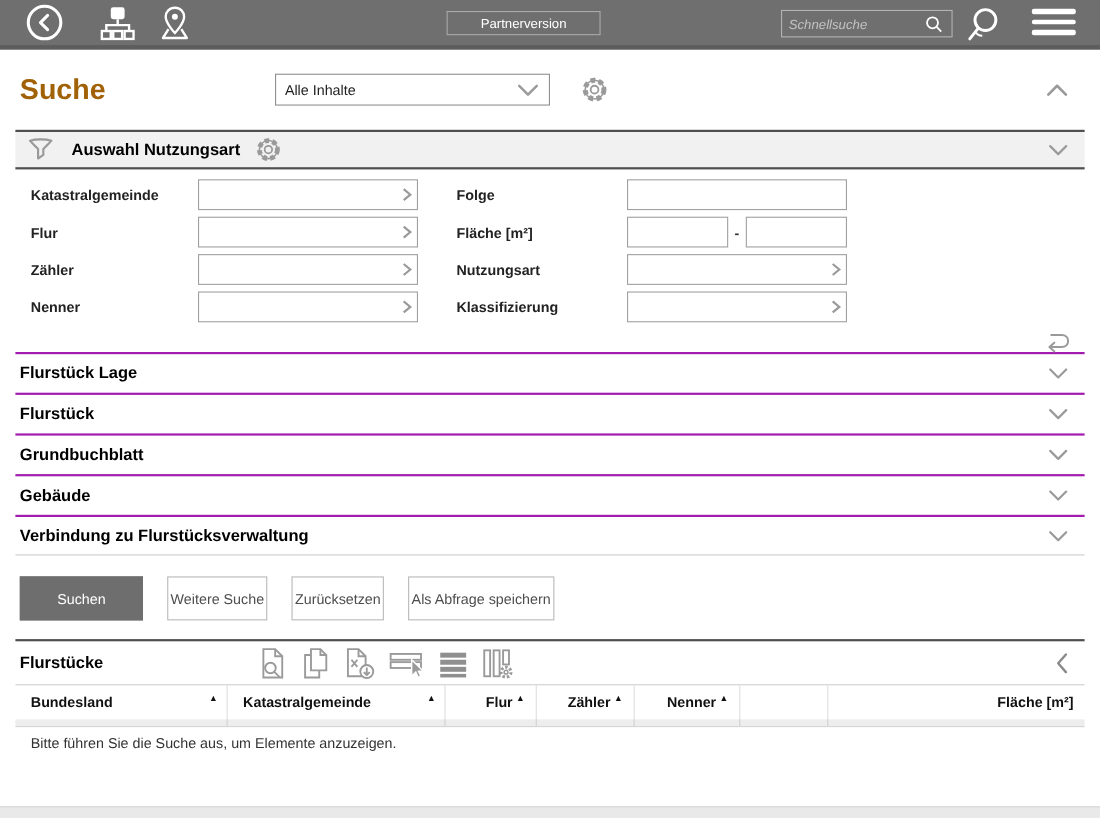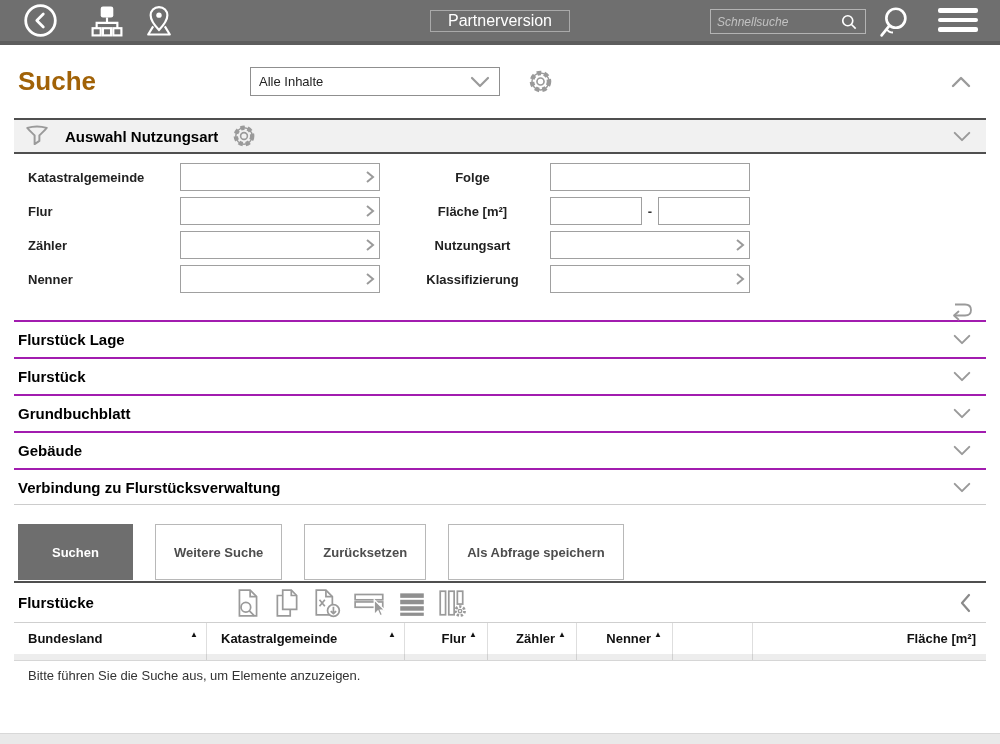--- a/index.html
+++ b/index.html
@@ -7,22 +7,22 @@
     font-family:"Liberation Sans", sans-serif; color:#1a1a1a; }
   body { position:relative; }
 
   
   .topbar { height:45px; background:#6f6f6f; border-bottom:4px solid #5d5d5d;
     display:flex; align-items:center; position:relative; padding:0 14px; }
   .topbar-icon { background:none; border:none; cursor:pointer; display:flex; align-items:center; }
   .back-btn { margin-left:8px; }
   .sitemap-btn { margin-left:30px; }
   .pin-btn { margin-left:16px; }
-  .partner-btn { position:absolute; left:430px; top:10px; width:140px; height:22px;
-    background:transparent; border:1px solid #a9a9a9; color:#fff; font-size:16px;
+  .partner-btn { position:absolute; left:406px; top:10px; width:140px; height:22px;
+    background:transparent; border:1px solid #a9a9a9; color:#fff; font-size:12px;
     font-family:inherit; cursor:pointer; }
   .quicksearch { position:absolute; left:710px; top:9px; width:156px; height:25px;
     border:1px solid #b3b3b3; display:flex; align-items:center; padding:0 6px; }
   .quicksearch input { flex:1; min-width:0; background:transparent; border:none; outline:none;
     color:#e8e8e8; font-size:12px; font-style:italic; font-family:inherit; }
   .quicksearch input::placeholder { color:#c2c2c2; font-style:italic; }
   .bigsearch-btn { position:absolute; left:874px; top:4px; }
   .menu-btn { position:absolute; left:938px; top:8px; display:flex; flex-direction:column; gap:5px;
     background:none; border:none; cursor:pointer; }
   .menu-btn span { display:block; width:40px; height:4.5px; background:#fff; border-radius:2px; }
@@ -45,41 +45,41 @@
   .filter-row .gear-btn { margin-left:13px; }
   .row-chev { margin-left:auto; margin-right:14px; background:none; border:none; cursor:pointer; display:flex; }
 
   .panel-head { height:36px; display:flex; align-items:center; padding-left:4px;
     border-bottom:1px solid #cccccc; cursor:pointer; }
   .panel-head .lbl { font-size:15px; font-weight:bold; color:#000; }
 
   .kform { padding:8px 0 0 14px; }
   .frow { display:flex; align-items:center; height:30px; margin-bottom:4px; }
   .flabel { width:152px; font-size:13px; font-weight:bold; color:#222; }
-  .flabel.right { width:155px; margin-left:15px;text-align:center; }
+  .flabel.right { width:155px; margin-left:35px; }
   .fld { position:relative; width:200px; height:28px; }
   .fld input { width:100%; height:100%; border:1px solid #a0a0a0; background:#fff;
     font-family:inherit; font-size:13px; padding:0 22px 0 6px; outline:none; }
   .fld.plain input { padding-right:6px; }
   .fld .pick { position:absolute; right:5px; top:7px; background:none; border:none; cursor:pointer; display:flex; }
   .range { display:flex; align-items:center; width:200px; }
   .range .fld { width:92px; }
   .range .dash { width:16px; text-align:center; font-size:13px; font-weight:bold; color:#333; }
   .reset-row { display:flex; justify-content:flex-end; padding:0 12px 0 0; height:22px; margin-top:1px; }
   .reset-btn { background:none; border:none; cursor:pointer; display:flex; }
 
   .acc-row { height:37px; border-top:2px solid #a21caf; display:flex; align-items:center;
     padding-left:4px; cursor:pointer; background:#fff; }
   .acc-row.last { border-bottom:1px solid #cccccc; }
   .acc-row .lbl { font-size:15px; font-weight:bold; color:#000; }
 
   .actions { display:flex; gap:22px; margin-top:19px; padding-left:4px; height:40px; }
-  .btn { height:56px; font-family:inherit; font-size:13px; font-weight:bold; cursor:pointer; }
+  .btn { height:40px; font-family:inherit; font-size:13px; font-weight:normal; cursor:pointer; }
   .btn.primary { background:#6e6e6e; color:#fff; border:1px solid #6e6e6e; padding:0 33px; }
-  .btn.secondary { background:#fff; color:#4d4d4d; border:1px solid #b8b8b8; padding:0 18px; }
+  .btn.secondary { background:#fff; color:#4d4d4d; border:1px solid #b8b8b8; padding:0 2px; }
 
   .results { margin-top:17px; border-top:2px solid #4f4f4f; }
   .results-head { height:39px; display:flex; align-items:center; padding-left:4px; position:relative; }
   .results-head .lbl { font-size:15px; font-weight:bold; color:#000; }
   .toolbar { display:flex; gap:11px; margin-left:140px; align-items:center; }
   .tool-btn { background:none; border:none; cursor:pointer; display:flex; padding:0; }
 
   .tgrid { display:grid; grid-template-columns:193px 198px 83px 89px 96px 80px 1fr;text-align:right; }
   .thead { border-top:1px solid #cfcfcf; height:32px; }
   .thead .cell { display:flex; align-items:center; border-right:1px solid #dedede;

